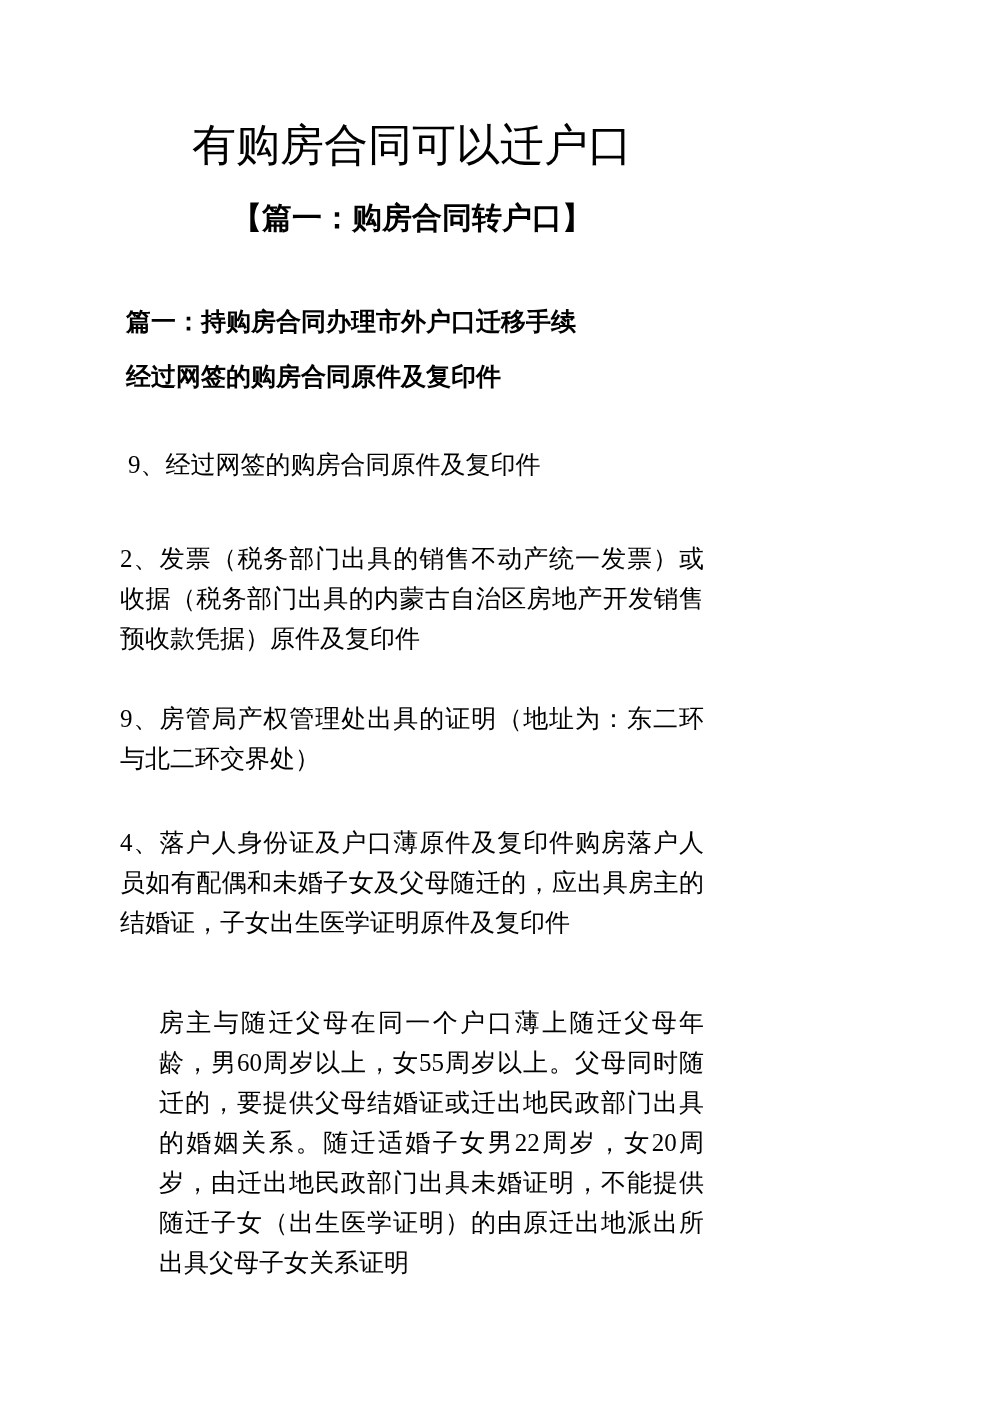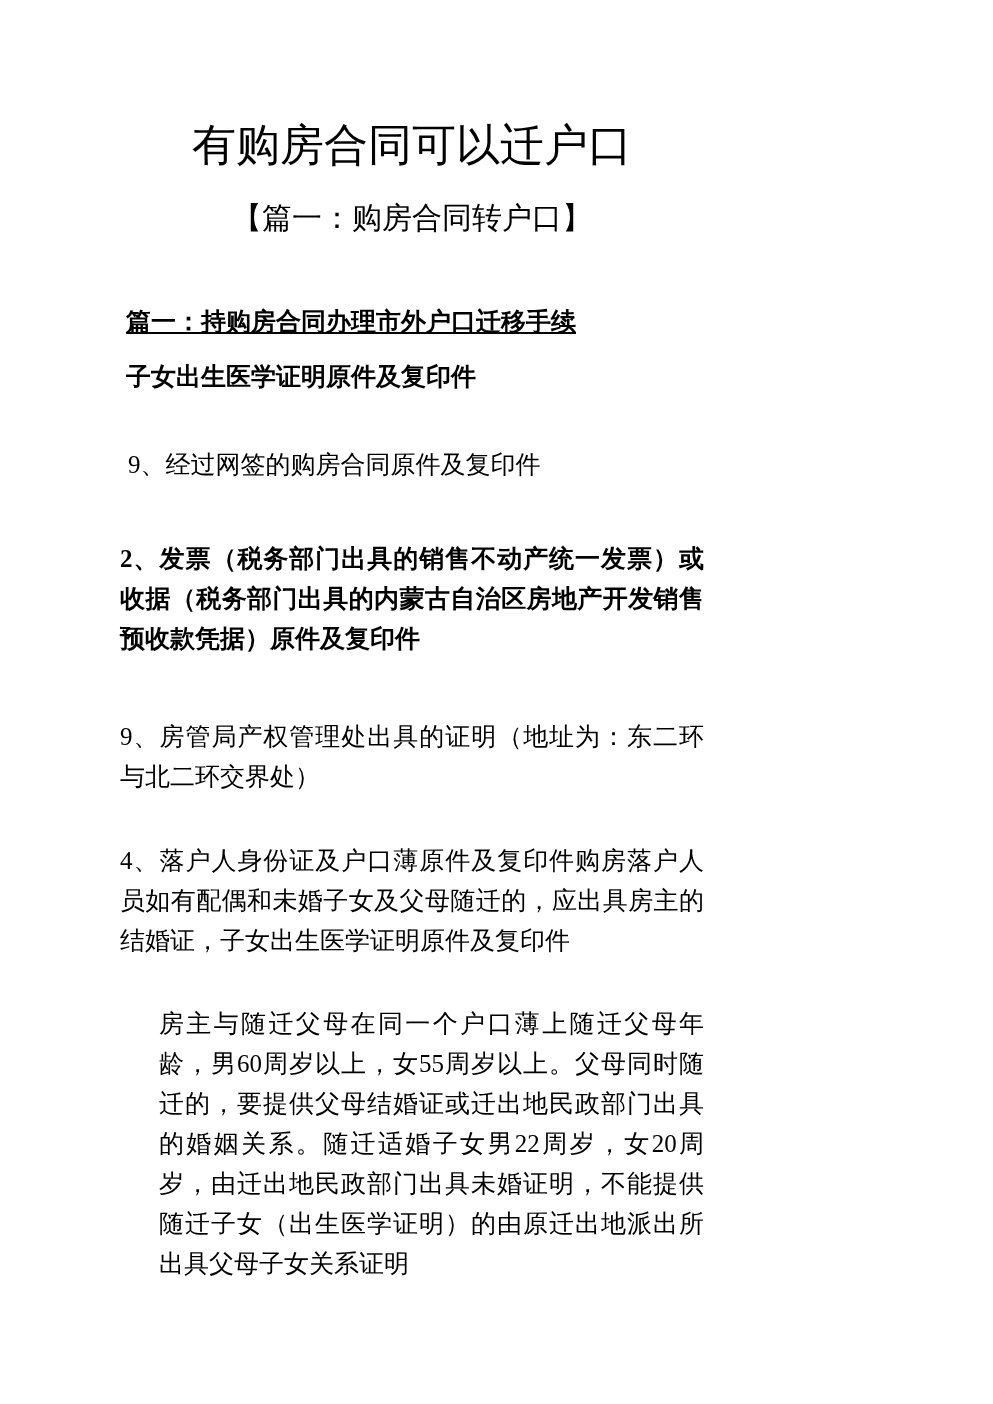--- a/index.html
+++ b/index.html
@@ -20,59 +20,59 @@
   }
   .doc-title {
     font-size: 44px;
     font-weight: normal;
     line-height: 55px;
     text-align: center;
     margin: 0 0 25px 0;
   }
   .doc-subtitle {
     font-size: 30px;
-    font-weight: normal;
+    font-weight: bold;
     line-height: 39px;
     text-align: center;
     margin: 4px 0 65px 0;
   }
   .heading {
     font-size: 25px;
     font-weight: bold;
     line-height: 40px;
     margin: 0;
     padding-left: 6px;
   }
-  .heading-primary { margin-bottom: 15px; text-decoration: underline; }
+  .heading-primary { margin-bottom: 15px; }
   .heading-secondary { margin-bottom: 48px; }
   .body-par {
     font-size: 25px;
     font-weight: normal;
     line-height: 40px;
     margin: 0;
     text-align: justify;
   }
   .intro { margin-bottom: 12px; }
   .item-1 { padding-left: 8px; margin-bottom: 54px; }
-  .item-2 { margin-bottom: 58px; font-weight: bold; }
+  .item-2 { margin-bottom: 40px; }
   .item-3 { margin-bottom: 44px; }
-  .item-4 { margin-bottom: 43px; }
+  .item-4 { margin-bottom: 60px; }
   .closing { margin-bottom: 0; margin-left: 39px; }
 </style>
 </head>
 <body>
 
 <div class="page">
   <h1 class="doc-title">有购房合同可以迁户口</h1>
 
   <h2 class="doc-subtitle">【篇一：购房合同转户口】</h2>
 
   <p class="heading heading-primary">篇一：持购房合同办理市外户口迁移手续</p>
 
-  <p class="heading heading-secondary">子女出生医学证明原件及复印件</p>
+  <p class="heading heading-secondary">经过网签的购房合同原件及复印件</p>
 
 
   <p class="body-par item-1">9、经过网签的购房合同原件及复印件</p>
 
   <p class="body-par item-2">2、发票（税务部门出具的销售不动产统一发票）或收据（税务部门出具的内蒙古自治区房地产开发销售预收款凭据）原件及复印件</p>
 
   <p class="body-par item-3">9、房管局产权管理处出具的证明（地址为：东二环与北二环交界处）</p>
 
   <p class="body-par item-4">4、落户人身份证及户口薄原件及复印件购房落户人员如有配偶和未婚子女及父母随迁的，应出具房主的结婚证，子女出生医学证明原件及复印件</p>
 

